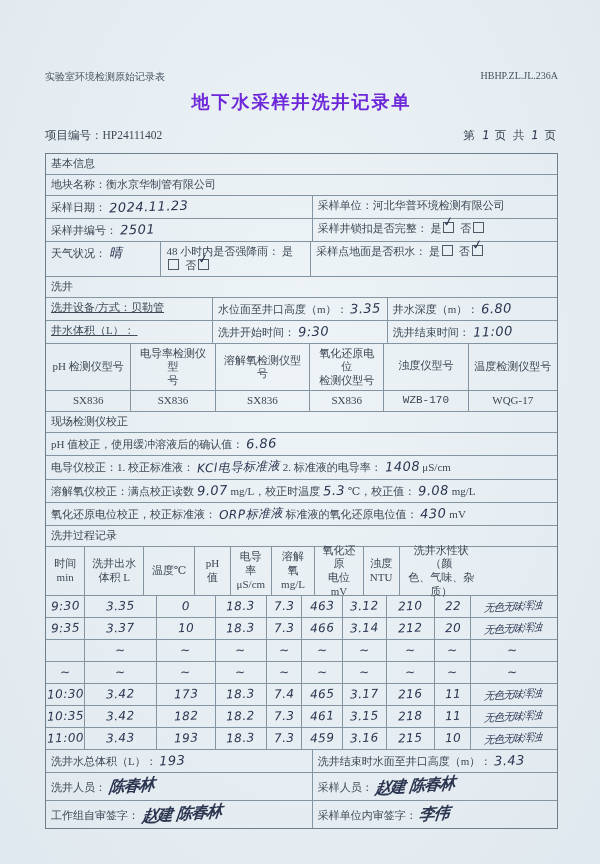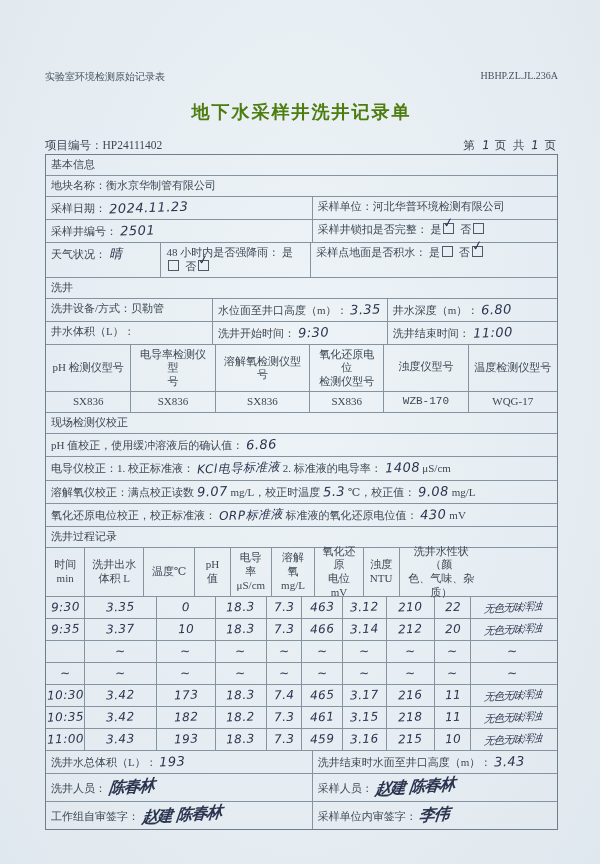--- a/index.html
+++ b/index.html
@@ -14,24 +14,24 @@
     width:600px;height:864px;
     background:
       radial-gradient(ellipse at 50% 40%, #edf3f6 0%, #e6edf2 60%, #dfe8ee 100%);
     font-family:"Liberation Serif","DejaVu Serif",serif;
     color:var(--print);
     position:relative;
     overflow:hidden;
   }
   .sheet{position:absolute;left:45px;top:70px;width:513px;}
   .tophead{display:flex;justify-content:space-between;font-size:10px;color:#46525e;gap:28px;}
-  .title{text-align:center;font-size:18px;font-weight:bold;color:#4d7c0f;margin-top:16px;letter-spacing:2px;}
+  .title{text-align:center;font-size:18px;font-weight:bold;color:#6d28d9;margin-top:6px;letter-spacing:2px;}
   .projline{display:flex;justify-content:space-between;align-items:flex-end;margin-top:14px;font-size:11.5px;}
   .pageinfo{font-size:11.5px;letter-spacing:2px;}
-  .ftable{border:1.5px solid var(--bd-dark);margin-top:1px;font-size:11px;line-height:1.25;}
+  .ftable{border:1.5px solid var(--bd-dark);margin-top:10px;font-size:11px;line-height:1.25;}
   .row{display:flex;border-top:1px solid var(--bd);align-items:stretch;}
   .row:first-child{border-top:none;}
   .c{border-left:1px solid var(--bd);padding:3px 5px;box-sizing:border-box;position:relative;}
   .c:first-child{border-left:none;}
   .cen{text-align:center;}
   .hw{
     font-family:"DejaVu Sans",sans-serif;
     font-style:italic;
     color:var(--ink);
     font-size:12px;
@@ -53,21 +53,21 @@
     font-style:normal;font-weight:bold;font-size:13px;color:var(--ink);
     font-family:"DejaVu Sans",sans-serif;transform:rotate(-10deg);
   }
   .hdrcell{white-space:pre-line;text-align:center;display:flex;align-items:center;justify-content:center;}
   .proc-h{height:48px;}
   .proc-r{height:21px;}
   .proc-r .c{display:flex;align-items:center;justify-content:center;padding:1px 2px;}
   
   .w52{width:52%;} .w48{width:48%;}
   .wx1{width:22.4%;} .wx2{width:29.3%;} .wx3{width:48.3%;}
-  .wd1{width:32.5%;} .wd2{width:34.2%;} .wd3{width:33.3%;}
+  .wd1{width:32.5%;text-decoration:underline;} .wd2{width:34.2%;} .wd3{width:33.3%;}
   .wi1{width:16.5%;} .wi2{width:16.5%;} .wi3{width:18.5%;} .wi4{width:14.5%;} .wi5{width:16.5%;font-family:Liberation Mono, monospace;} .wi6{width:17.5%;}
   .p0{width:7.5%;} .p1{width:14%;} .p2{width:11.5%;} .p3{width:10%;} .p4{width:7%;}
   .p5{width:8%;} .p6{width:8.5%;} .p7{width:9.5%;} .p8{width:7%;} .p9{width:16.5%;}
   .full{width:100%;}
   .lab{white-space:nowrap;}
   .secrow{height:20px;}
   .photo-row{height:20px;}
   .sign-row{height:27px;}
   .statetxt{font-size:10.5px;transform:rotate(-3deg) skewX(-8deg);letter-spacing:-1px;}
 </style>

